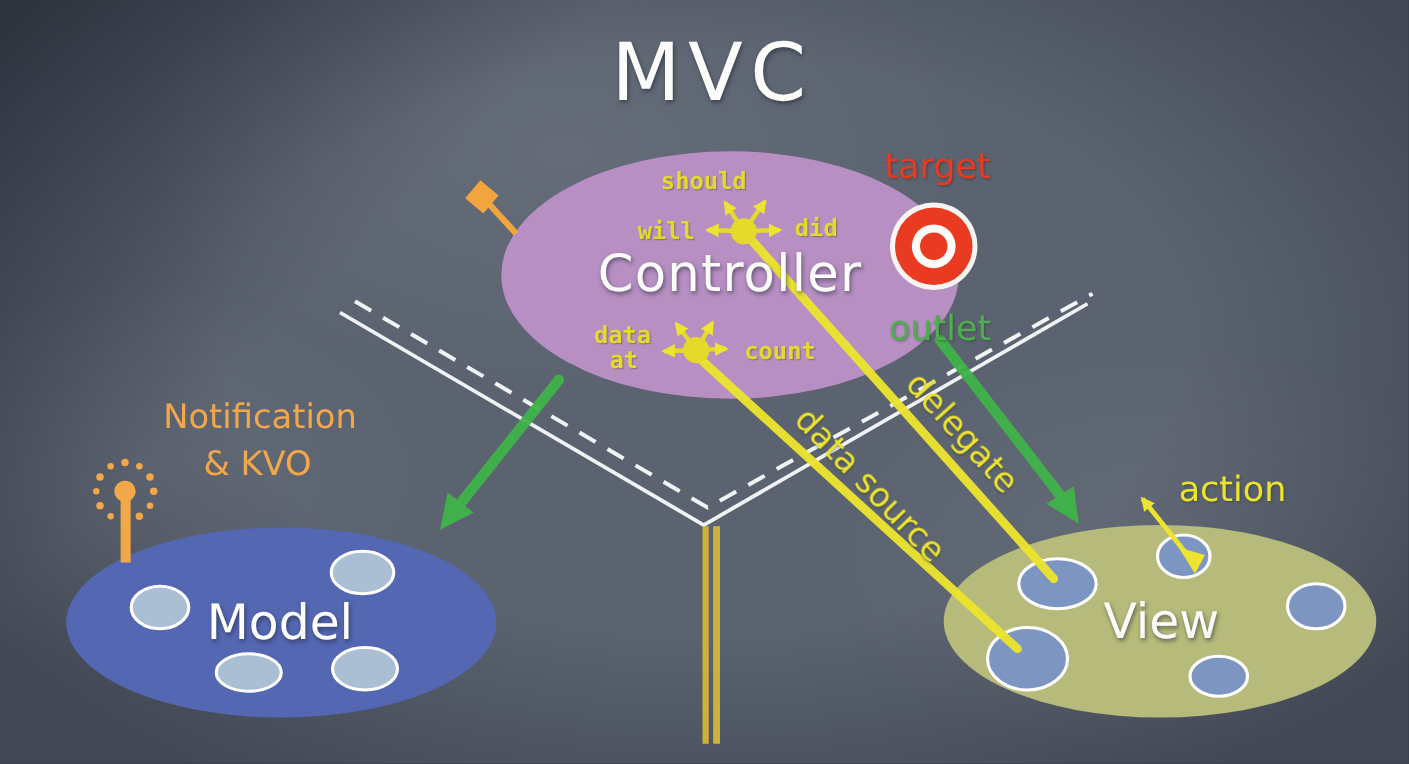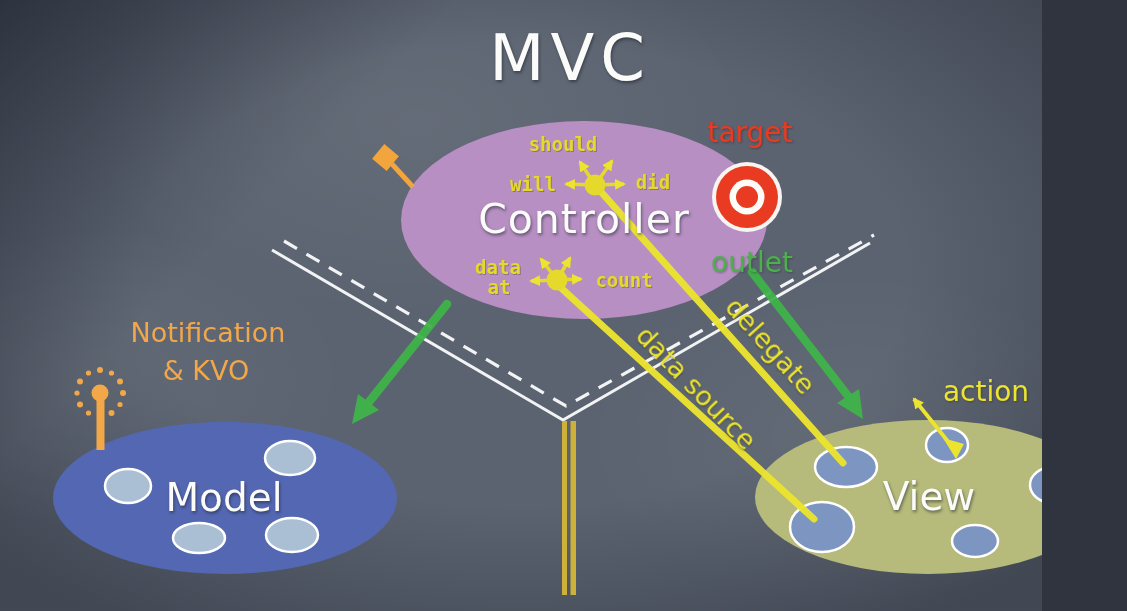--- a/index.html
+++ b/index.html
@@ -1,18 +1,18 @@
 <!DOCTYPE html>
 <html><head>
 <meta charset="utf-8">
 <style>
   html,body{margin:0;padding:0;background:#30343e;}
   #stage{
     position:relative;
-    width:1042px;height:611px;
+    width:1127px;height:611px;
     overflow:hidden;
     font-family:"DejaVu Sans", sans-serif;
     background:
       linear-gradient(135deg, rgba(12,16,26,0.38), rgba(0,0,0,0) 28%),
       radial-gradient(ellipse 520px 300px at 40% 20%, rgba(255,255,255,0.06), rgba(255,255,255,0) 65%),
       radial-gradient(ellipse 420px 260px at 82% 72%, rgba(255,255,255,0.05), rgba(255,255,255,0) 65%),
       radial-gradient(ellipse 380px 240px at 10% 62%, rgba(255,255,255,0.045), rgba(255,255,255,0) 65%),
       radial-gradient(ellipse 700px 420px at 50% 45%, rgba(0,0,0,0) 55%, rgba(16,20,30,0.34) 100%),
       #5b6370;
   }

